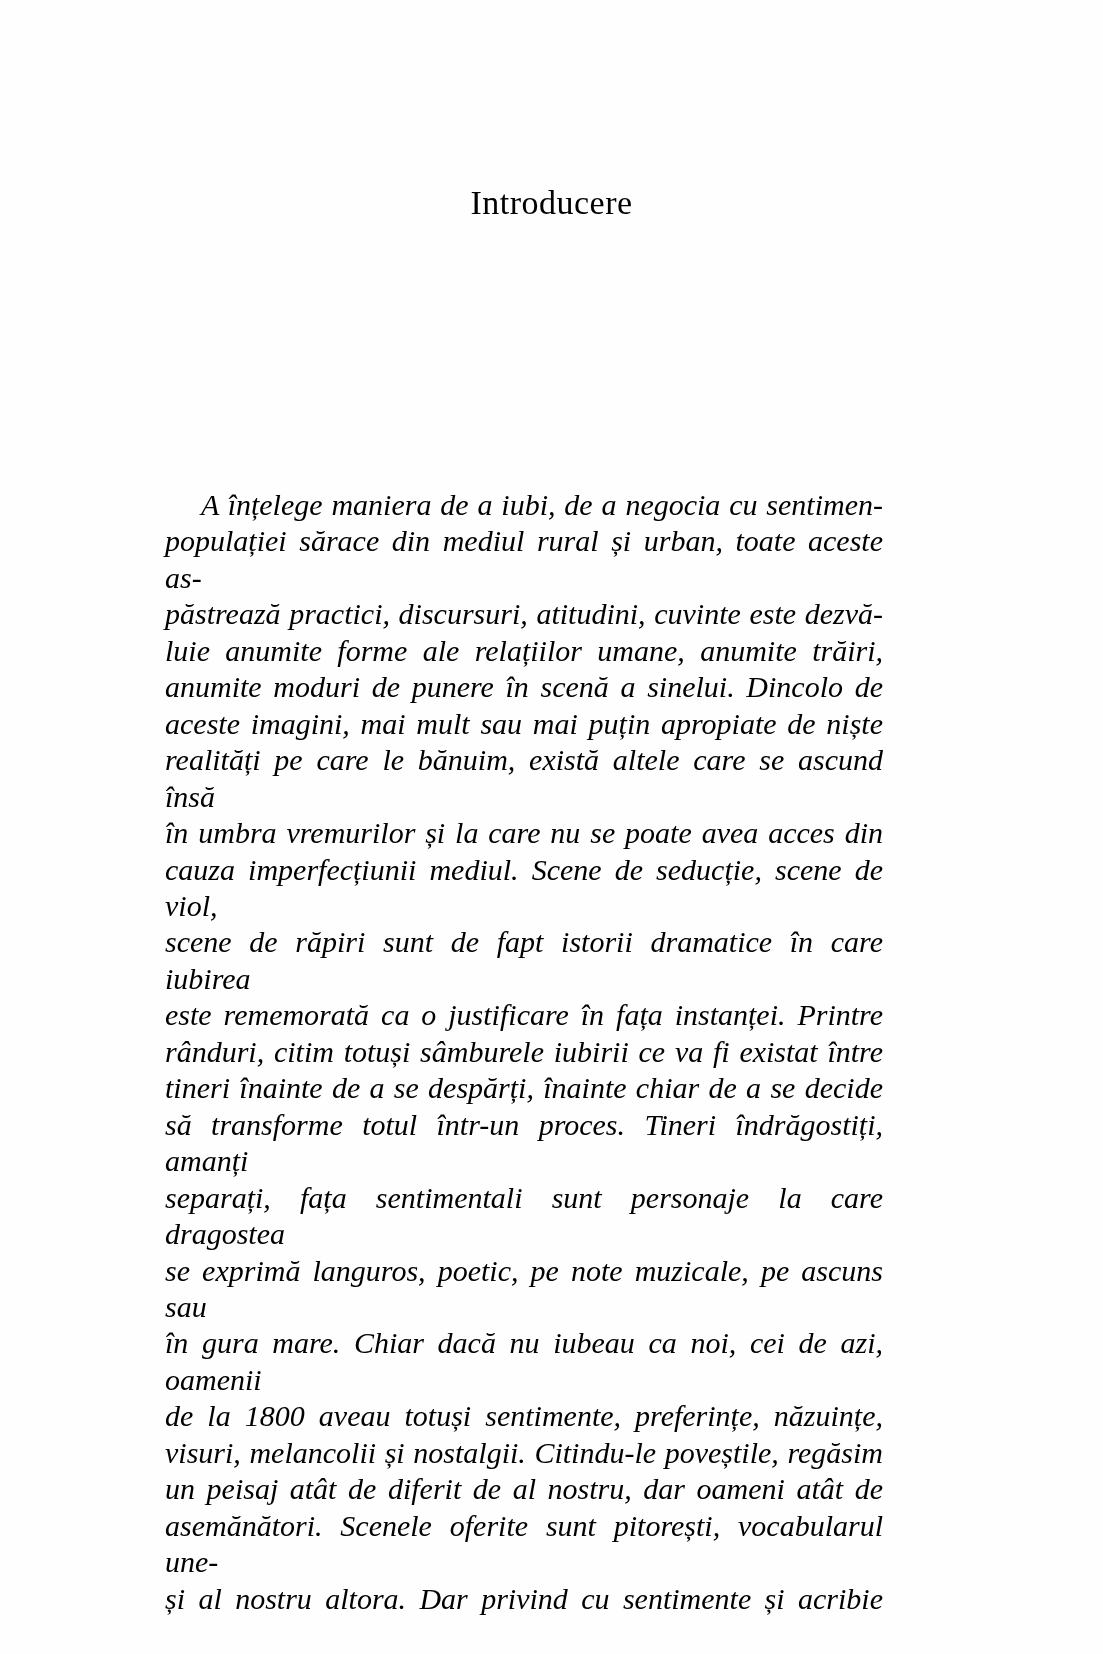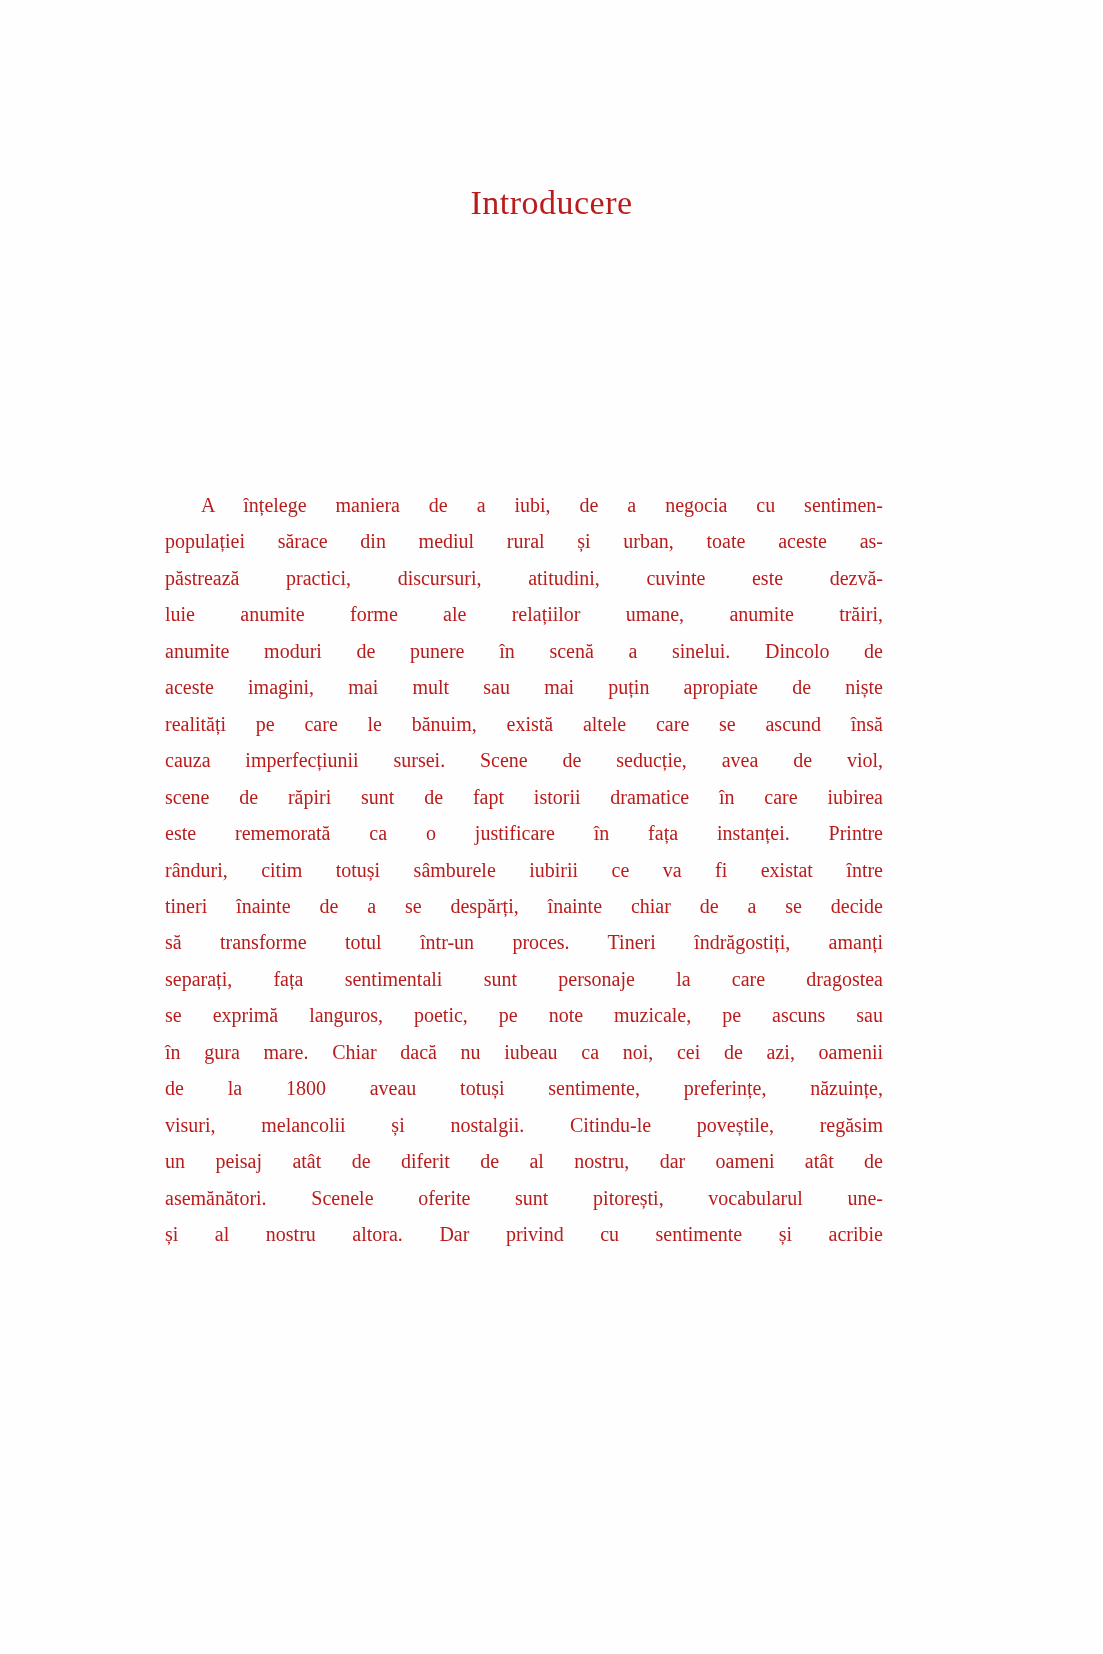--- a/index.html
+++ b/index.html
@@ -5,41 +5,42 @@
   html, body {
     margin: 0;
     padding: 0;
     background: #ffffff;
   }
   .page {
     position: relative;
     width: 1103px;
     height: 1654px;
     background: #fefefe;
-    color: #b91c1c;
+    color: #000000;
     font-family: "Liberation Serif", "DejaVu Serif", serif;
     overflow: hidden;
   }
   .title {
     position: absolute;
     top: 184px;
     left: 0;
     width: 100%;
     text-align: center;
     font-size: 34px;
     font-weight: normal;
     letter-spacing: 0.5px;
     margin: 0;
   }
   .body-text {
     position: absolute;
     top: 487px;
     left: 165px;
     width: 718px;
-    font-size: 20px;
+    font-size: 30px;
+    font-style: italic;
   }
   .line {
     line-height: 36.45px;
     text-align: justify;
     text-align-last: justify;
     white-space: normal;
     word-spacing: 0.5px;
   }
   .line.first {
     padding-left: 36px;
@@ -51,21 +52,22 @@
 <div class="page">
   <h1 class="title">Introducere</h1>
   <div class="body-text">
       <div class="line first">A înțelege maniera de a iubi, de a negocia cu sentimen-</div>
       <div class="line">populației sărace din mediul rural și urban, toate aceste as-</div>
       <div class="line">păstrează practici, discursuri, atitudini, cuvinte este dezvă-</div>
       <div class="line">luie anumite forme ale relațiilor umane, anumite trăiri,</div>
       <div class="line">anumite moduri de punere în scenă a sinelui. Dincolo de</div>
       <div class="line">aceste imagini, mai mult sau mai puțin apropiate de niște</div>
       <div class="line">realități pe care le bănuim, există altele care se ascund însă</div>
-      <div class="line">cauza imperfecțiunii sursei. Scene de seducție, avea de viol,</div>
+      <div class="line">în umbra vremurilor și la care nu se poate avea acces din</div>
+      <div class="line">cauza imperfecțiunii mediul. Scene de seducție, scene de viol,</div>
       <div class="line">scene de răpiri sunt de fapt istorii dramatice în care iubirea</div>
       <div class="line">este rememorată ca o justificare în fața instanței. Printre</div>
       <div class="line">rânduri, citim totuși sâmburele iubirii ce va fi existat între</div>
       <div class="line">tineri înainte de a se despărți, înainte chiar de a se decide</div>
       <div class="line">să transforme totul într-un proces. Tineri îndrăgostiți, amanți</div>
       <div class="line">separați, fața sentimentali sunt personaje la care dragostea</div>
       <div class="line">se exprimă languros, poetic, pe note muzicale, pe ascuns sau</div>
       <div class="line">în gura mare. Chiar dacă nu iubeau ca noi, cei de azi, oamenii</div>
       <div class="line">de la 1800 aveau totuși sentimente, preferințe, năzuințe,</div>
       <div class="line">visuri, melancolii și nostalgii. Citindu-le poveștile, regăsim</div>

